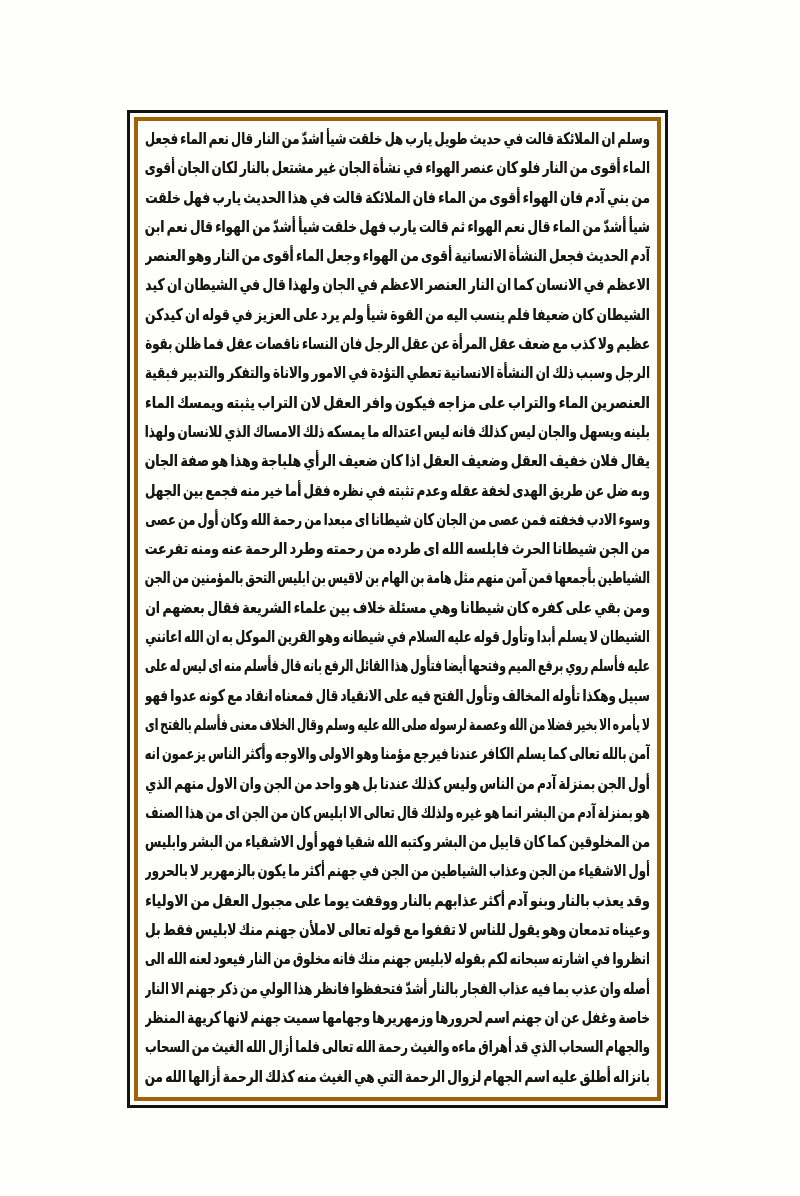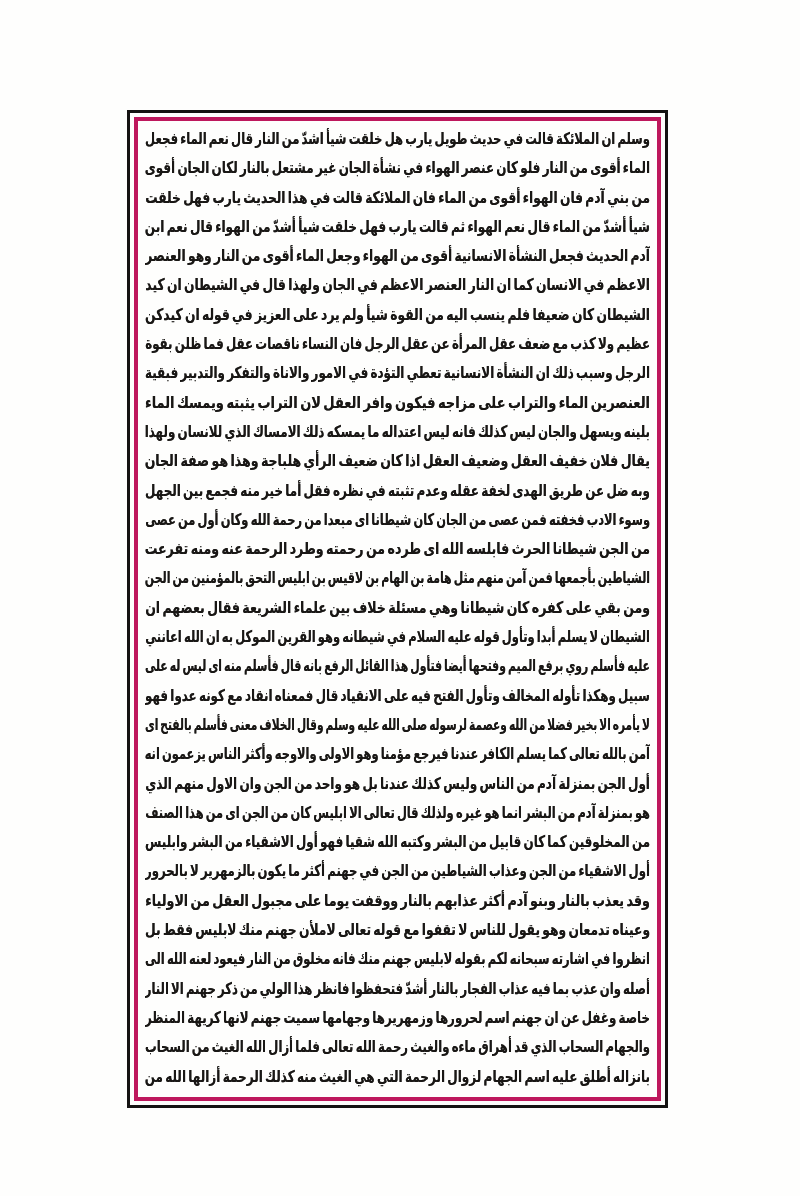--- a/index.html
+++ b/index.html
@@ -36,21 +36,21 @@
     height: 998px;
     box-sizing: border-box;
     border: 3px solid #151312;
     padding: 4px;
     background: #fefefd;
   }
   .frame-inner {
     box-sizing: border-box;
     width: 100%;
     height: 100%;
-    border: 4px solid #be185d;
+    border: 4px solid #a16207;
     padding: 3px 7px 0 7px;
     overflow: hidden;
   }
   .text-block {
     width: 100%;
     height: 100%;
     overflow: hidden;
   }
   .line {
     direction: rtl;

